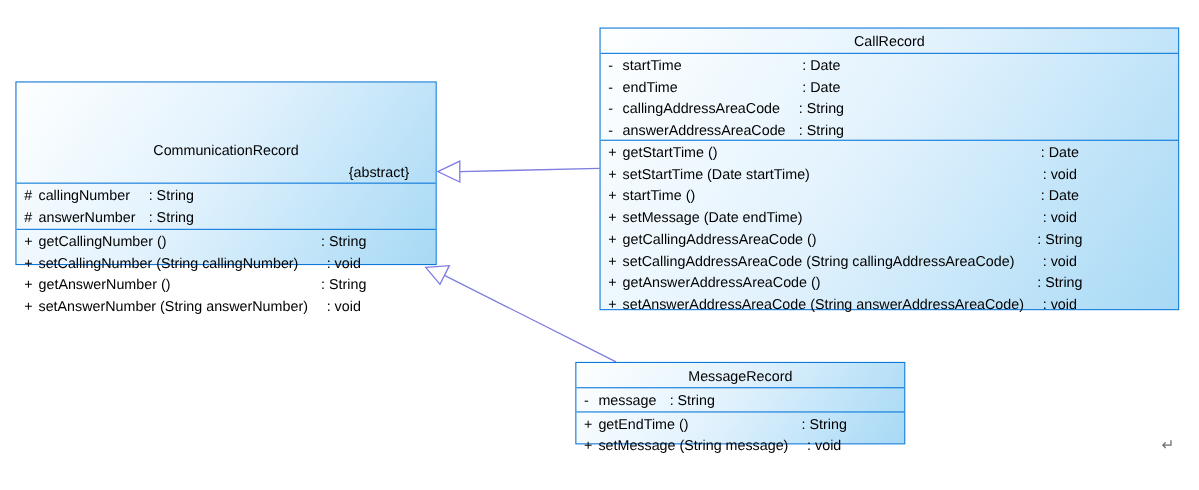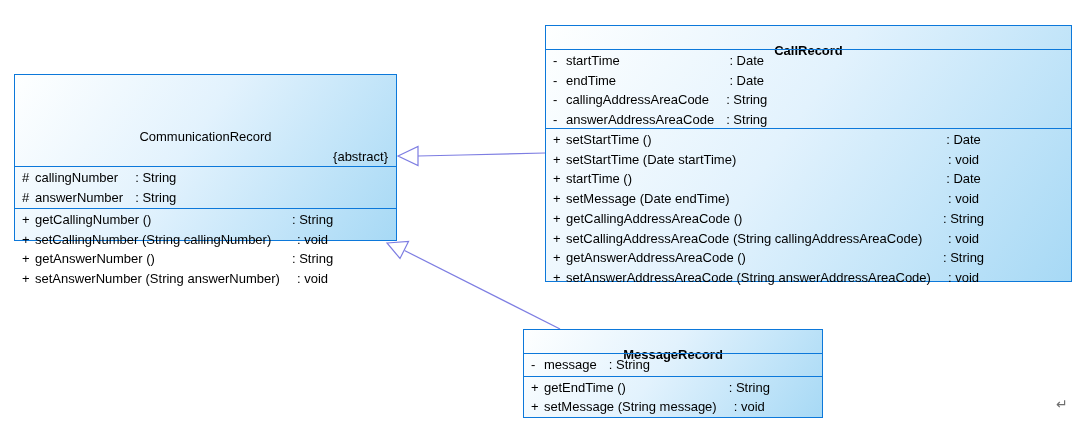--- a/index.html
+++ b/index.html
@@ -10,36 +10,36 @@
   }
   .arrow-layer{position:absolute;left:0;top:0;z-index:0;}
   .uml-class{
     position:absolute;z-index:1;box-sizing:border-box;
     border:1px solid #0c78da;
     background:linear-gradient(125deg,#feffff 0%,#e2f2fd 45%,#a7d9f5 100%);
     display:flex;flex-direction:column;
   }
   .compartment{box-sizing:border-box;}
   .compartment + .compartment{border-top:1px solid #0c78da;}
-  .c-title{text-align:center;line-height:21px;padding-top:14px;font-weight:bold;}
+  .c-title{text-align:center;line-height:21px;padding-top:1px;}
   .c-title2{line-height:19.7px;padding-top:4px;}
   .c-title2 .name-line{text-align:center;}
-  .c-title2 .stereo-line{text-align:right;padding-right:8px;}
+  .c-title2 .stereo-line{text-align:right;padding-right:24px;}
   .members{display:table;border-collapse:collapse;margin-top:1px;}
   .mrow{display:table-row;}
   .cell{display:table-cell;line-height:19.7px;white-space:pre;}
   .vis{padding-left:7px;min-width:13px;}
   .mname{padding-left:0;}
   .mtype{padding-left:12px;text-align:center;}
   
   #box-communication{left:14px;top:74px;width:383px;height:167px;}
   #box-communication .c-attrs{height:43px;}
   #box-call{left:545px;top:25px;width:527px;height:257px;}
   #box-call .c-attrs{height:79px;}
-  #box-message{left:523px;top:329px;width:300px;height:89px;}
+  #box-message{left:523px;top:329px;width:300px;height:75px;}
   #box-message .c-attrs{height:23px;}
   .t23{height:23px;}
   .t45{height:45px;margin-top:48px;}
   .return-mark{
     position:absolute;left:1056px;top:397px;z-index:1;
     color:#6f6f6f;font-size:14px;line-height:14px;
   }
 </style>
 </head>
 <body>
@@ -125,21 +125,21 @@
         <span class="cell vis">-</span>
         <span class="cell mname">answerAddressAreaCode</span>
         <span class="cell mtype">: String</span>
       </div>
     </div>
   </div>
   <div class="compartment c-methods">
     <div class="members">
       <div class="mrow">
         <span class="cell vis">+</span>
-        <span class="cell mname">setStartTime ()</span>
+        <span class="cell mname">getStartTime ()</span>
         <span class="cell mtype">: Date</span>
       </div>
       <div class="mrow">
         <span class="cell vis">+</span>
         <span class="cell mname">setStartTime (Date startTime)</span>
         <span class="cell mtype">: void</span>
       </div>
       <div class="mrow">
         <span class="cell vis">+</span>
         <span class="cell mname">startTime ()</span>

